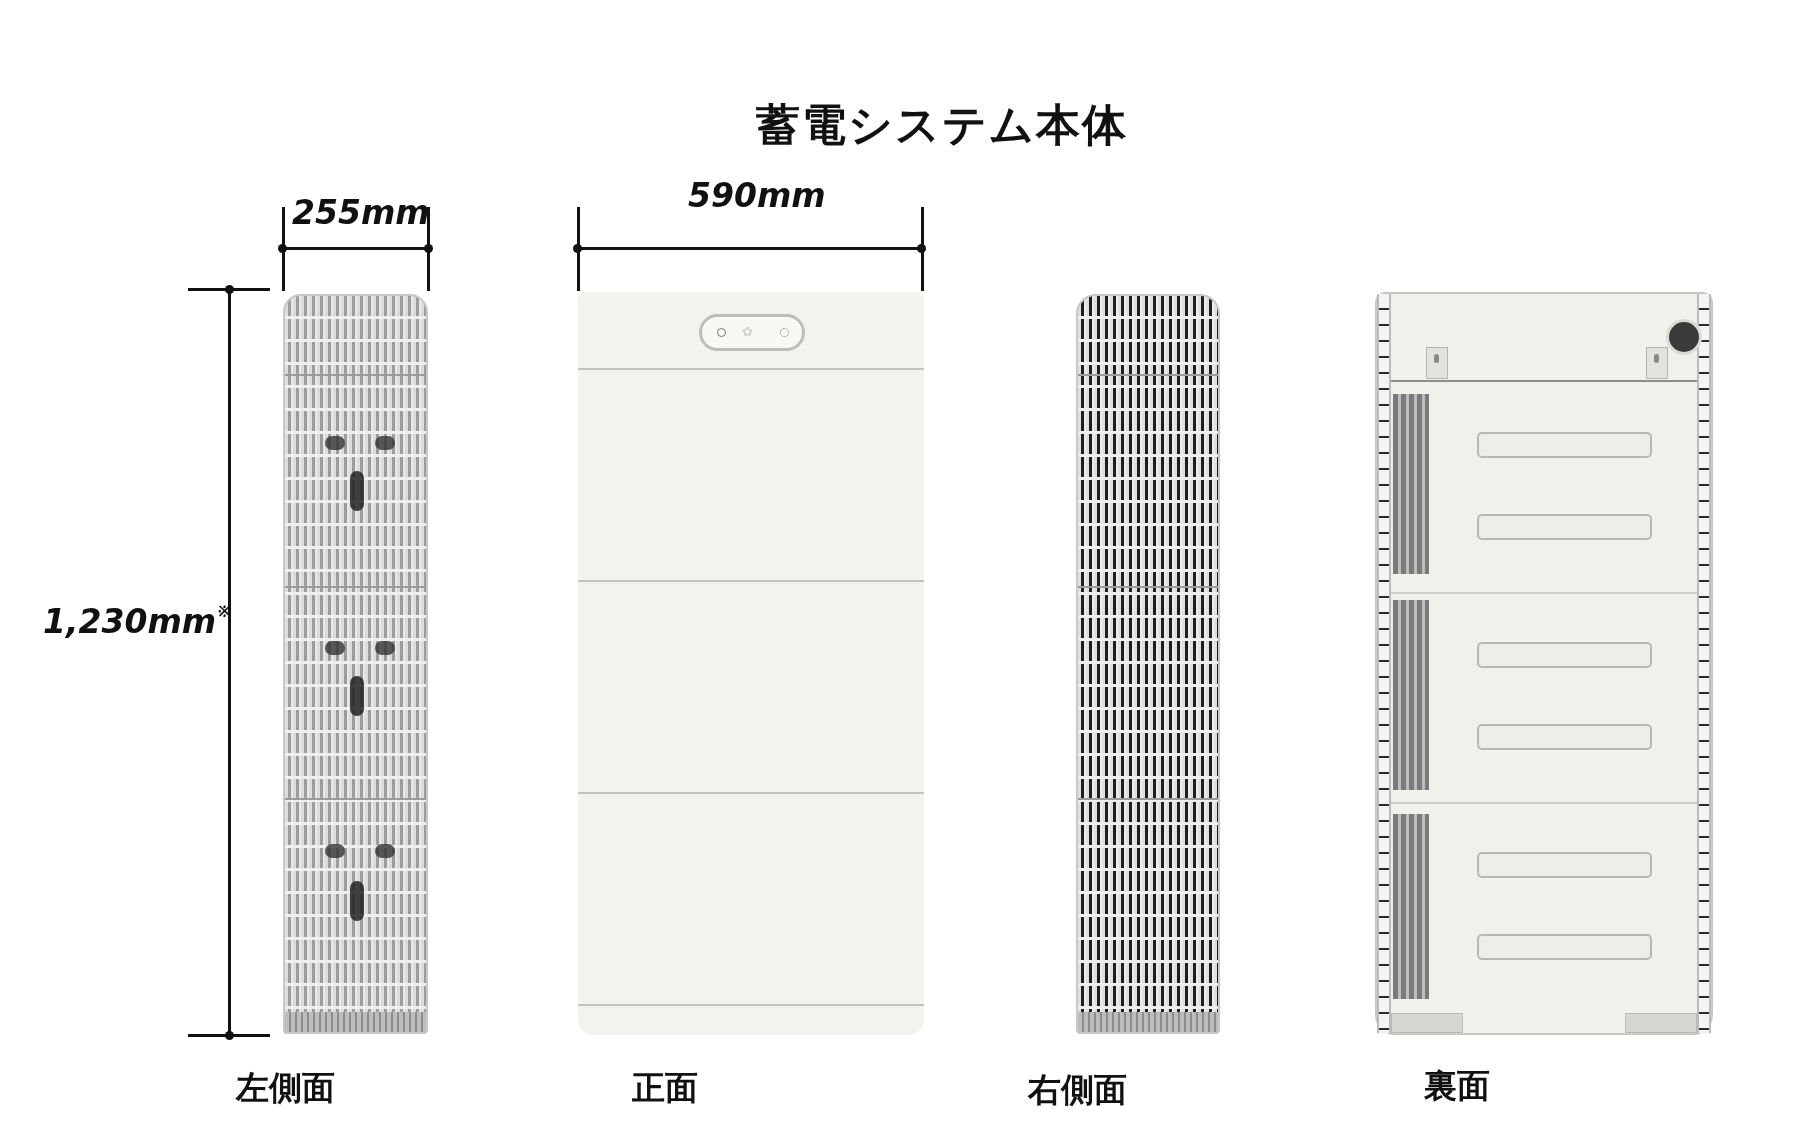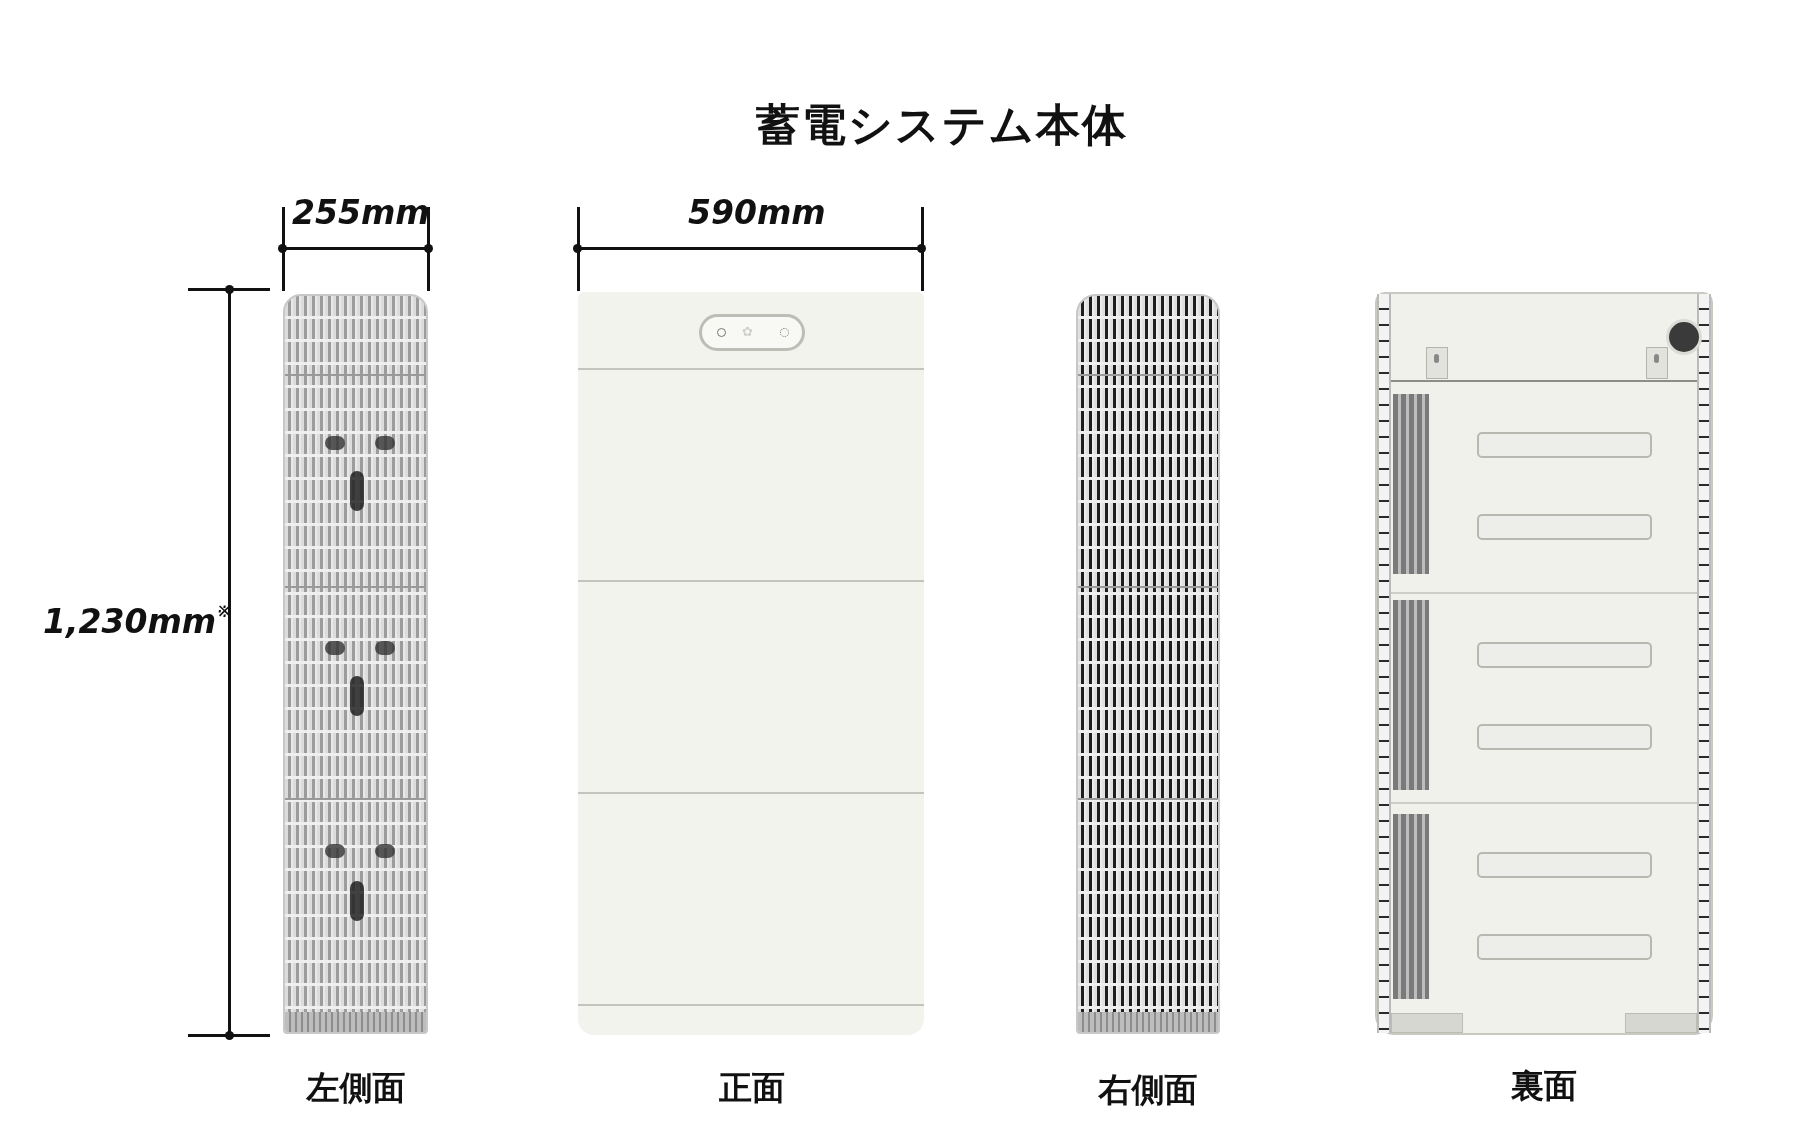--- a/index.html
+++ b/index.html
@@ -1,20 +1,20 @@
 <!DOCTYPE html>
 <html><head>
 <meta charset="utf-8">
 <style>
   html,body{margin:0;padding:0;background:#ffffff;}
   body{width:1800px;height:1140px;position:relative;overflow:hidden;font-family:"DejaVu Sans","Liberation Sans",sans-serif;color:#111;}
   .abs{position:absolute;}
   .title{left:0;width:1884px;top:96px;text-align:center;font-size:44px;font-weight:bold;letter-spacing:2px;}
   .dim-label{font-size:33px;font-weight:bold;white-space:nowrap;font-style:italic;}
-  .view-label{font-size:33px;font-weight:bold;text-align:center;width:240px;}
+  .view-label{font-size:33px;font-weight:bold;text-align:left;width:240px;}
   .line{background:#111;}
   .dot{width:9px;height:9px;border-radius:50%;background:#111;}
   sup.mark{font-size:20px;font-weight:normal;vertical-align:top;position:relative;top:-4px;}
 
   
   .side{border:2px solid #c8c8c8;border-radius:18px 18px 4px 4px;background:
     repeating-linear-gradient(90deg,#d9d9d9 0 3px,#6a6a6a 3px 6px,#e9e9e9 6px 8px);
     box-sizing:border-box;overflow:hidden;}
   .side .hbars{position:absolute;left:0;right:0;top:0;bottom:0;background:repeating-linear-gradient(180deg,transparent 0 20px,#efefef 20px 23px);}
   .side .seam{position:absolute;left:0;right:0;height:2px;background:#9a9a9a;}
@@ -48,21 +48,21 @@
 
 <div class="abs title">蓄電システム本体</div>
 
 <div class="abs dim-label" style="left:292px;top:193px;">255mm</div>
 <div class="abs line" style="left:282px;top:207px;width:3px;height:84px;"></div>
 <div class="abs line" style="left:427px;top:207px;width:3px;height:84px;"></div>
 <div class="abs line" style="left:283px;top:247px;width:146px;height:3px;"></div>
 <div class="abs dot" style="left:278px;top:244px;"></div>
 <div class="abs dot" style="left:424px;top:244px;"></div>
 
-<div class="abs dim-label" style="left:688px;top:193px;">590mm</div>
+<div class="abs dim-label" style="left:688px;top:176px;">590mm</div>
 <div class="abs line" style="left:577px;top:207px;width:3px;height:84px;"></div>
 <div class="abs line" style="left:921px;top:207px;width:3px;height:84px;"></div>
 <div class="abs line" style="left:578px;top:247px;width:345px;height:3px;"></div>
 <div class="abs dot" style="left:573px;top:244px;"></div>
 <div class="abs dot" style="left:917px;top:244px;"></div>
 
 <div class="abs line" style="left:188px;top:288px;width:82px;height:3px;"></div>
 <div class="abs line" style="left:188px;top:1034px;width:82px;height:3px;"></div>
 <div class="abs line" style="left:228px;top:289px;width:3px;height:746px;"></div>
 <div class="abs dot" style="left:225px;top:285px;"></div>

